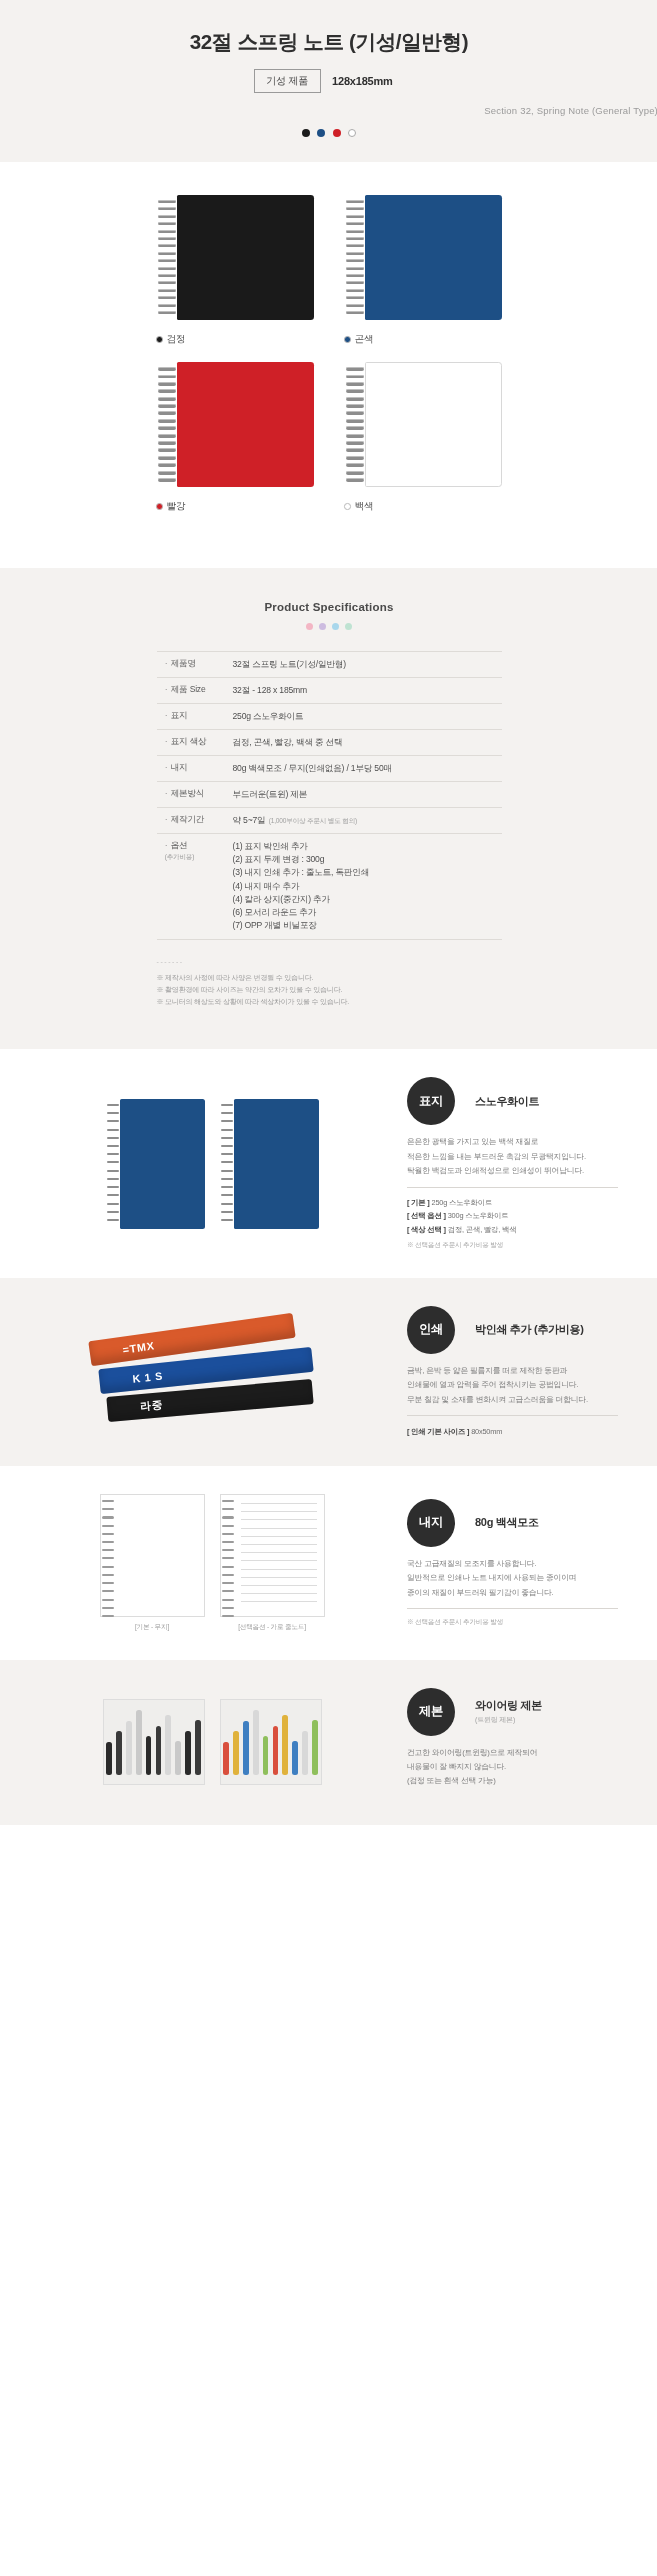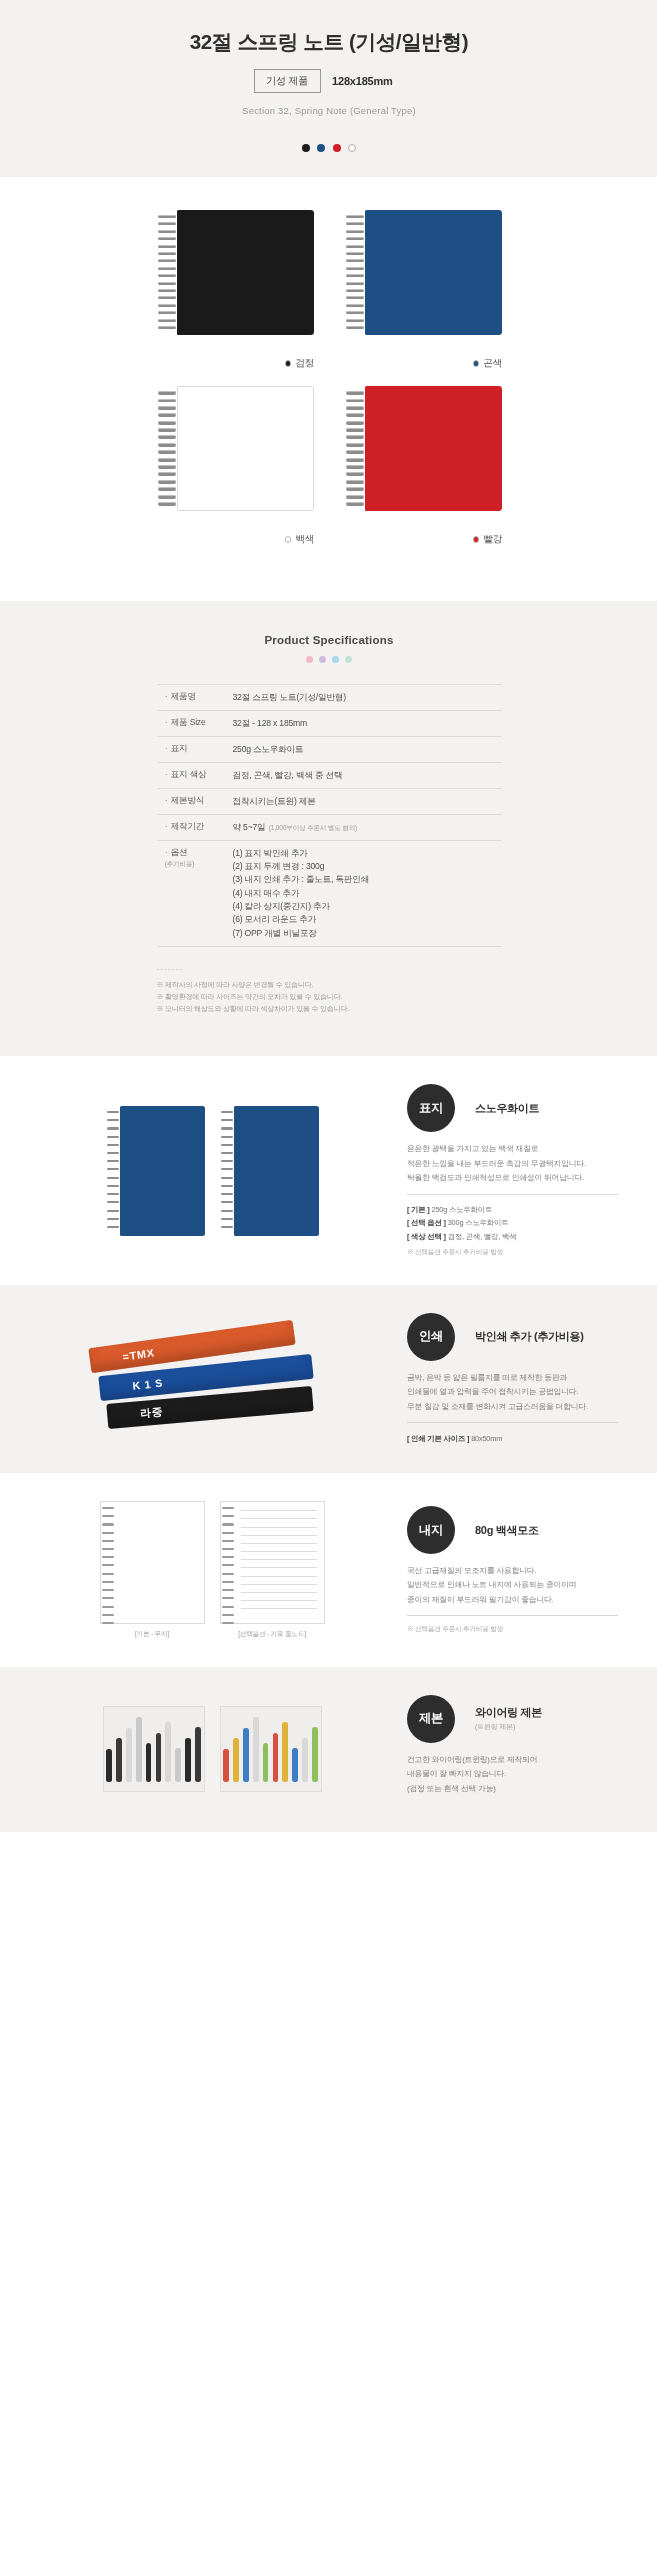--- a/index.html
+++ b/index.html
@@ -43,21 +43,22 @@
     padding: 4.1px 11.5px;
     font-size: 11px;
     font-weight: bold;
     color: #2f2f2f;
     letter-spacing: -0.2px;
   }
   .hero-sub {
     font-size: 9.5px;
     color: #9b9b9b;
     letter-spacing: 0.2px;
-    margin-bottom: 28px;
+    margin-bottom: 13px;
+    text-align: right;
   }
   .dots { display:flex; justify-content:center; gap:7.4px; }
   .dot { width:8.2px; height:8.2px; border-radius:50%; }
 
   
   .colors {
     background:#ffffff;
     padding: 33px 0 38px;
   }
   .color-row {
@@ -88,24 +89,24 @@
     background: #8d8d8d;
     box-shadow: inset 0 0.8px 0 #cfcfcf;
   }
   .book {
     flex: 1;
     height: 100%;
     border-radius: 1.6px 3.3px 3.3px 1.6px;
   }
   .book.border { border:0.8px solid #d8d8d8; }
   .note-label {
-    margin-top: 22px;
+    margin-top: 13px;
     font-size: 9.5px;
     color: #4a4a4a;
-    text-align:right;
+    text-align:left;
     letter-spacing:-0.2px;
   }
   .note-label .swatch {
     display:inline-block;
     width: 6.6px; height: 6.6px;
     border-radius: 50%;
     margin-right: 4.1px;
     vertical-align: middle;
     border: 0.8px solid #b9b9b9;
   }
@@ -354,23 +355,23 @@
               <i style="top: 57px;"></i>
               <i style="top: 64px;"></i>
               <i style="top: 72px;"></i>
               <i style="top: 79px;"></i>
               <i style="top: 86px;"></i>
               <i style="top: 94px;"></i>
               <i style="top: 101px;"></i>
               <i style="top: 109px;"></i>
               <i style="top: 116px;"></i>
             </div>
-            <div class="book border" style="background: rgb(255, 255, 255);"></div>
-          </div>
-          <div class="note-label"><span class="swatch" style="background: rgb(255, 255, 255);"></span>백색</div>
+            <div class="book" style="background: rgb(207, 32, 39);"></div>
+          </div>
+          <div class="note-label"><span class="swatch" style="background: rgb(207, 32, 39);"></span>빨강</div>
         </div>
         <div class="note-cell">
           <div class="note">
             <div class="spiral">
               <i style="top: 5px;"></i>
               <i style="top: 12.3px;"></i>
               <i style="top: 20px;"></i>
               <i style="top: 27px;"></i>
               <i style="top: 35px;"></i>
               <i style="top: 42px;"></i>
@@ -378,23 +379,23 @@
               <i style="top: 57px;"></i>
               <i style="top: 64px;"></i>
               <i style="top: 72px;"></i>
               <i style="top: 79px;"></i>
               <i style="top: 86px;"></i>
               <i style="top: 94px;"></i>
               <i style="top: 101px;"></i>
               <i style="top: 109px;"></i>
               <i style="top: 116px;"></i>
             </div>
-            <div class="book" style="background: rgb(207, 32, 39);"></div>
-          </div>
-          <div class="note-label"><span class="swatch" style="background: rgb(207, 32, 39);"></span>빨강</div>
+            <div class="book border" style="background: rgb(255, 255, 255);"></div>
+          </div>
+          <div class="note-label"><span class="swatch" style="background: rgb(255, 255, 255);"></span>백색</div>
         </div>
       </div>
   </section>
 
   <section class="specs">
     <div class="specs-title">Product Specifications</div>
     <div class="specs-dots" id="specs-dots">
         <i style="background: rgb(243, 182, 196);"></i>
         <i style="background: rgb(205, 188, 224);"></i>
         <i style="background: rgb(169, 215, 236);"></i>
@@ -412,22 +413,26 @@
           </tr>
           <tr>
             <th><span class="bullet">·</span>표지</th>
             <td>250g 스노우화이트</td>
           </tr>
           <tr>
             <th><span class="bullet">·</span>표지 색상</th>
             <td>검정, 곤색, 빨강, 백색 중 선택</td>
           </tr>
           <tr>
+            <th><span class="bullet">·</span>내지</th>
+            <td>80g 백색모조 / 무지(인쇄없음) / 1부당 50매</td>
+          </tr>
+          <tr>
             <th><span class="bullet">·</span>제본방식</th>
-            <td>접착시키는(트윈) 제본</td>
+            <td>부드러운(트윈) 제본</td>
           </tr>
           <tr>
             <th><span class="bullet">·</span>제작기간</th>
             <td>약 5~7일<span style="font-size: 6.6px; color: rgb(160, 160, 160); margin-left: 3.3px;">(1,000부이상 주문시 별도 협의)</span></td>
           </tr>
           <tr>
             <th><span class="bullet">·</span>옵션<span class="sub-note">(추가비용)</span></th>
             <td>
               <span class="opt-line">(1) 표지 박인쇄 추가</span>
               <span class="opt-line">(2) 표지 두께 변경 : 300g</span>

